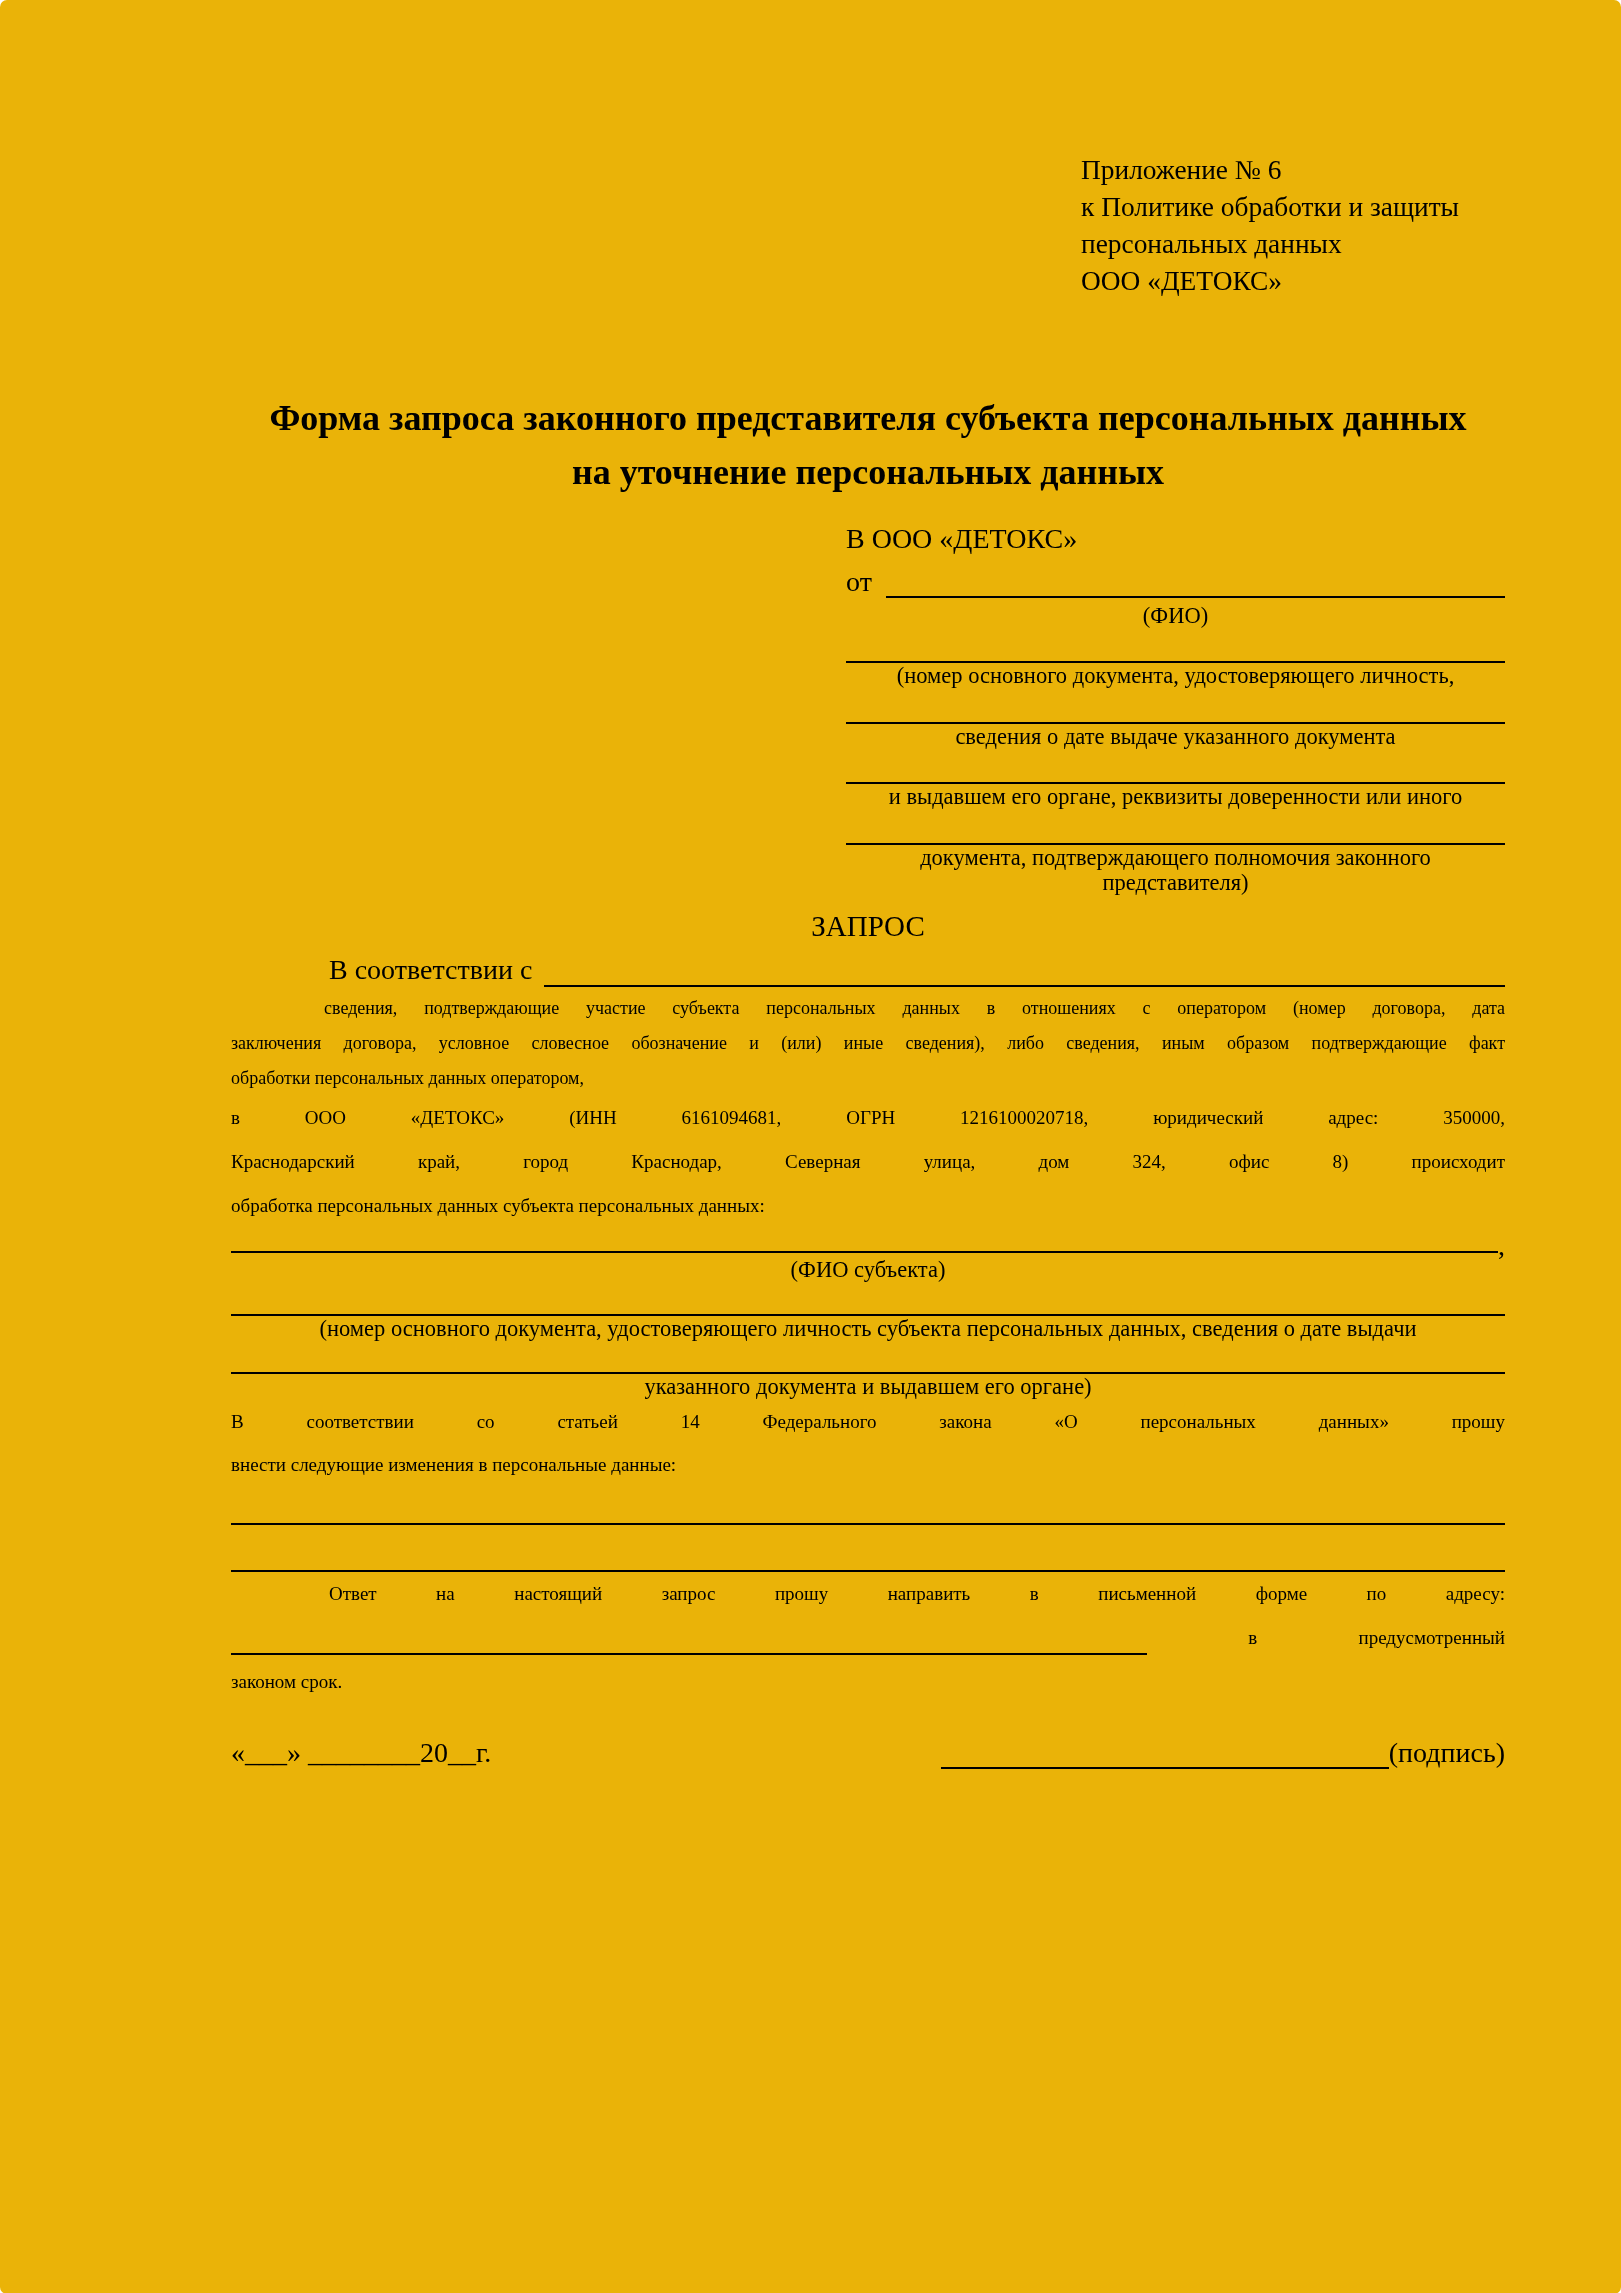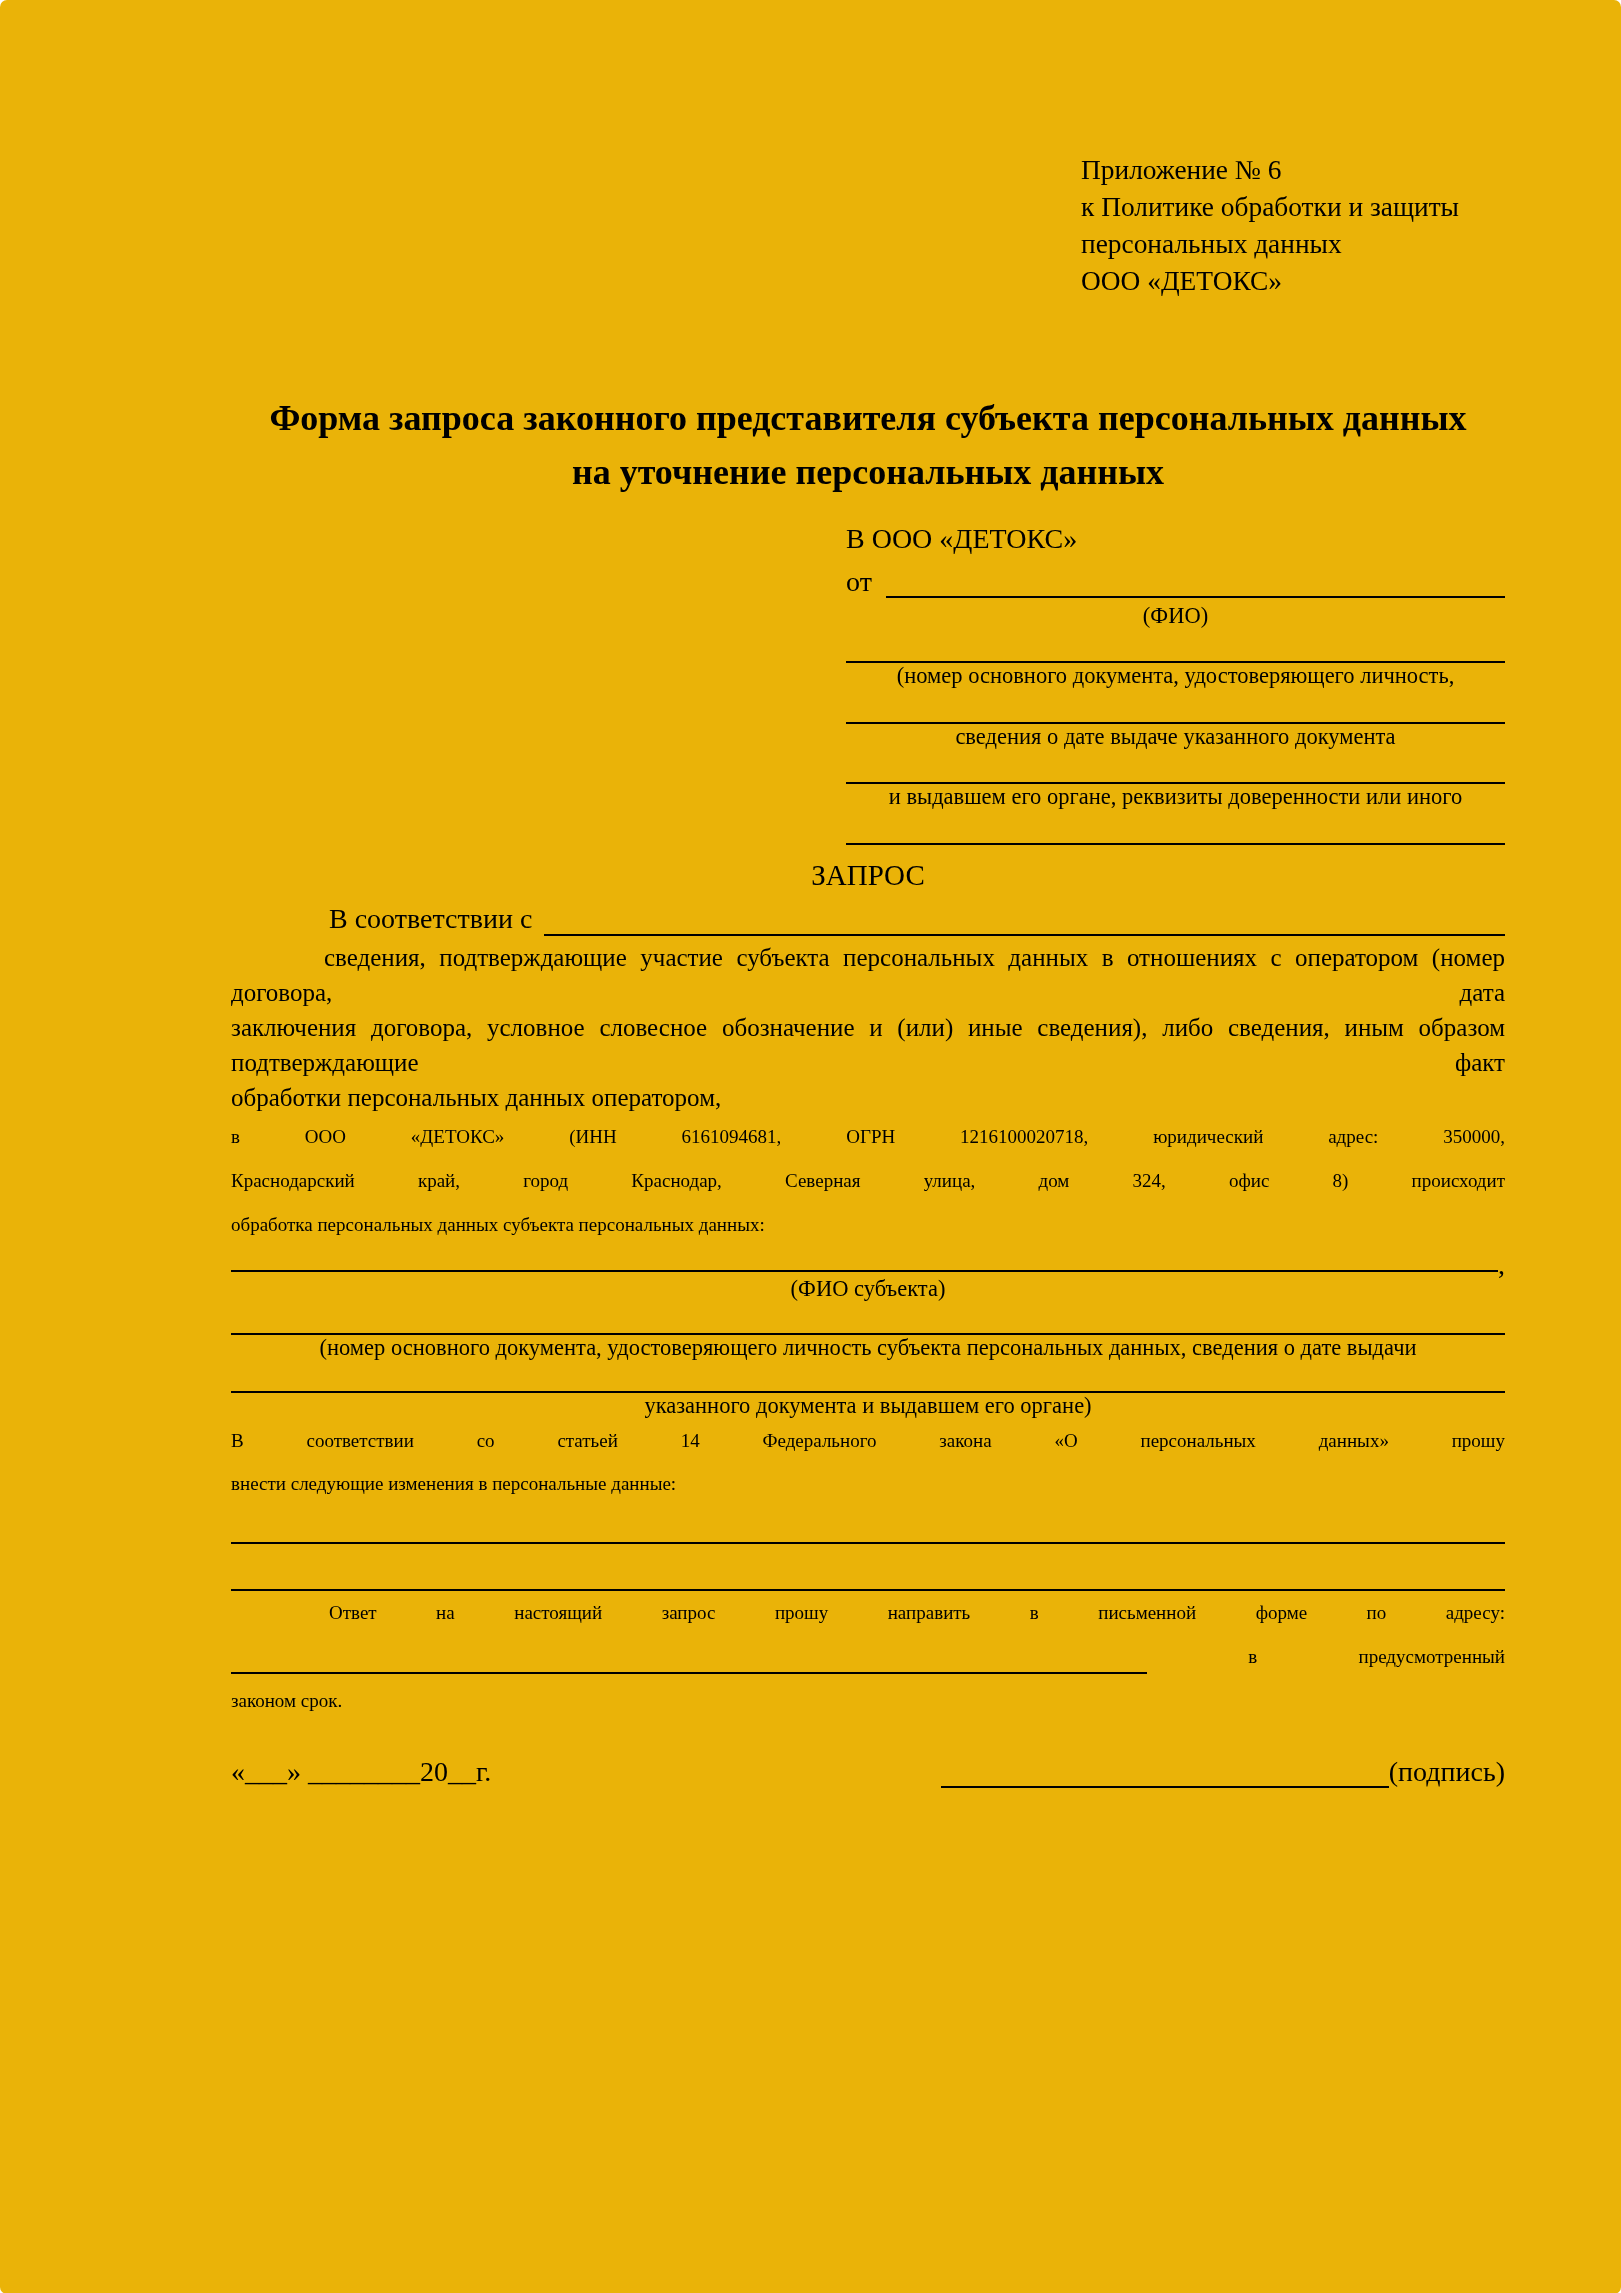--- a/index.html
+++ b/index.html
@@ -26,21 +26,21 @@
   .from-label { padding-right:13.7px; white-space:nowrap; }
   .fill-line { flex:1 1 auto; border-bottom:2.9px solid #000; margin-bottom:4.9px; }
   .caption { font-size:22.5px; line-height:25.5px; text-align:center; }
   .afield { height:35px; border-bottom:2.9px solid #000; }
 
   .zapros { margin-top:9.8px; font-size:29px; line-height:43px; text-align:center; }
 
   .basis-row { font-size:28px; line-height:43px; }
   .basis-label { padding-left:98px; padding-right:11.8px; white-space:nowrap; }
 
-  .footnote { font-size:25px; line-height:35px; text-align:justify; }
+  .footnote { font-size:18px; line-height:35px; text-align:justify; }
   .fn-first { text-indent:93px; }
 
   .jl { text-align:justify; text-align-last:justify; }
 
   .body-para { font-size:19px; line-height:44px; }
   .law .bline { line-height:43px; }
 
   .subject-row { height:29px; font-size:28px; }
   .comma { align-self:flex-end; line-height:23.5px; }
 
@@ -84,20 +84,21 @@
       </div>
       <div class="caption">(ФИО)</div>
 
       <div class="afield"></div>
       <div class="caption">(номер основного документа, удостоверяющего личность,</div>
       <div class="afield"></div>
       <div class="caption">сведения о дате выдаче указанного документа</div>
       <div class="afield"></div>
       <div class="caption">и выдавшем его органе, реквизиты доверенности или иного</div>
       <div class="afield"></div>
+      <div class="caption">документа, подтверждающего полномочия законного представителя)</div>
     </div>
 
     <div class="zapros">ЗАПРОС</div>
 
     <div class="row basis-row">
       <span class="basis-label">В соответствии с</span>
       <span class="fill-line"></span>
     </div>
 
     <div class="footnote">

